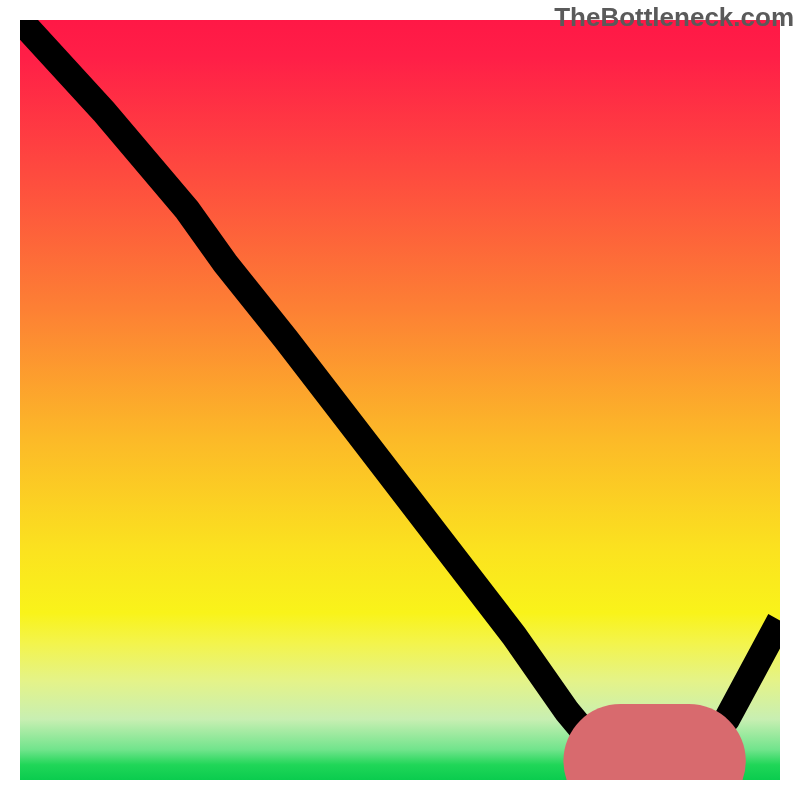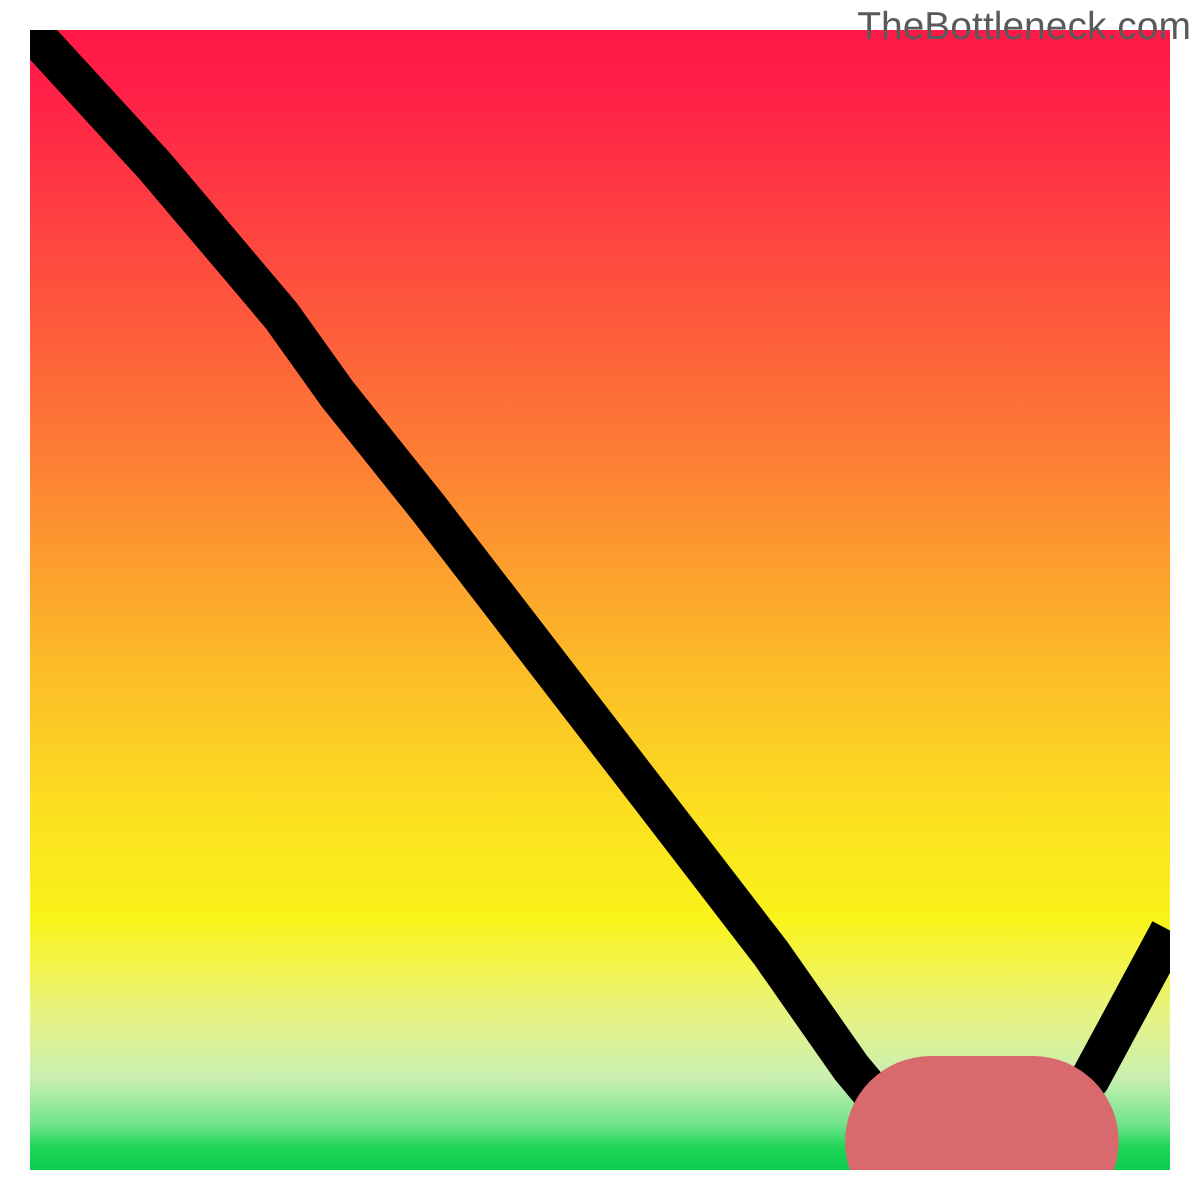--- a/index.html
+++ b/index.html
@@ -15,21 +15,21 @@
     position: relative;
     width: 800px;
     height: 800px;
   }
   .watermark {
     position: absolute;
     top: 2px;
     right: 6px;
     color: #5a5a5a;
     font-size: 26px;
-    font-weight: 400;
+    font-weight: 700;
     letter-spacing: 0px;
     z-index: 3;
   }
   .gradient-bg {
     position: absolute;
     left: 20px;
     top: 20px;
     width: 760px;
     height: 760px;
     

